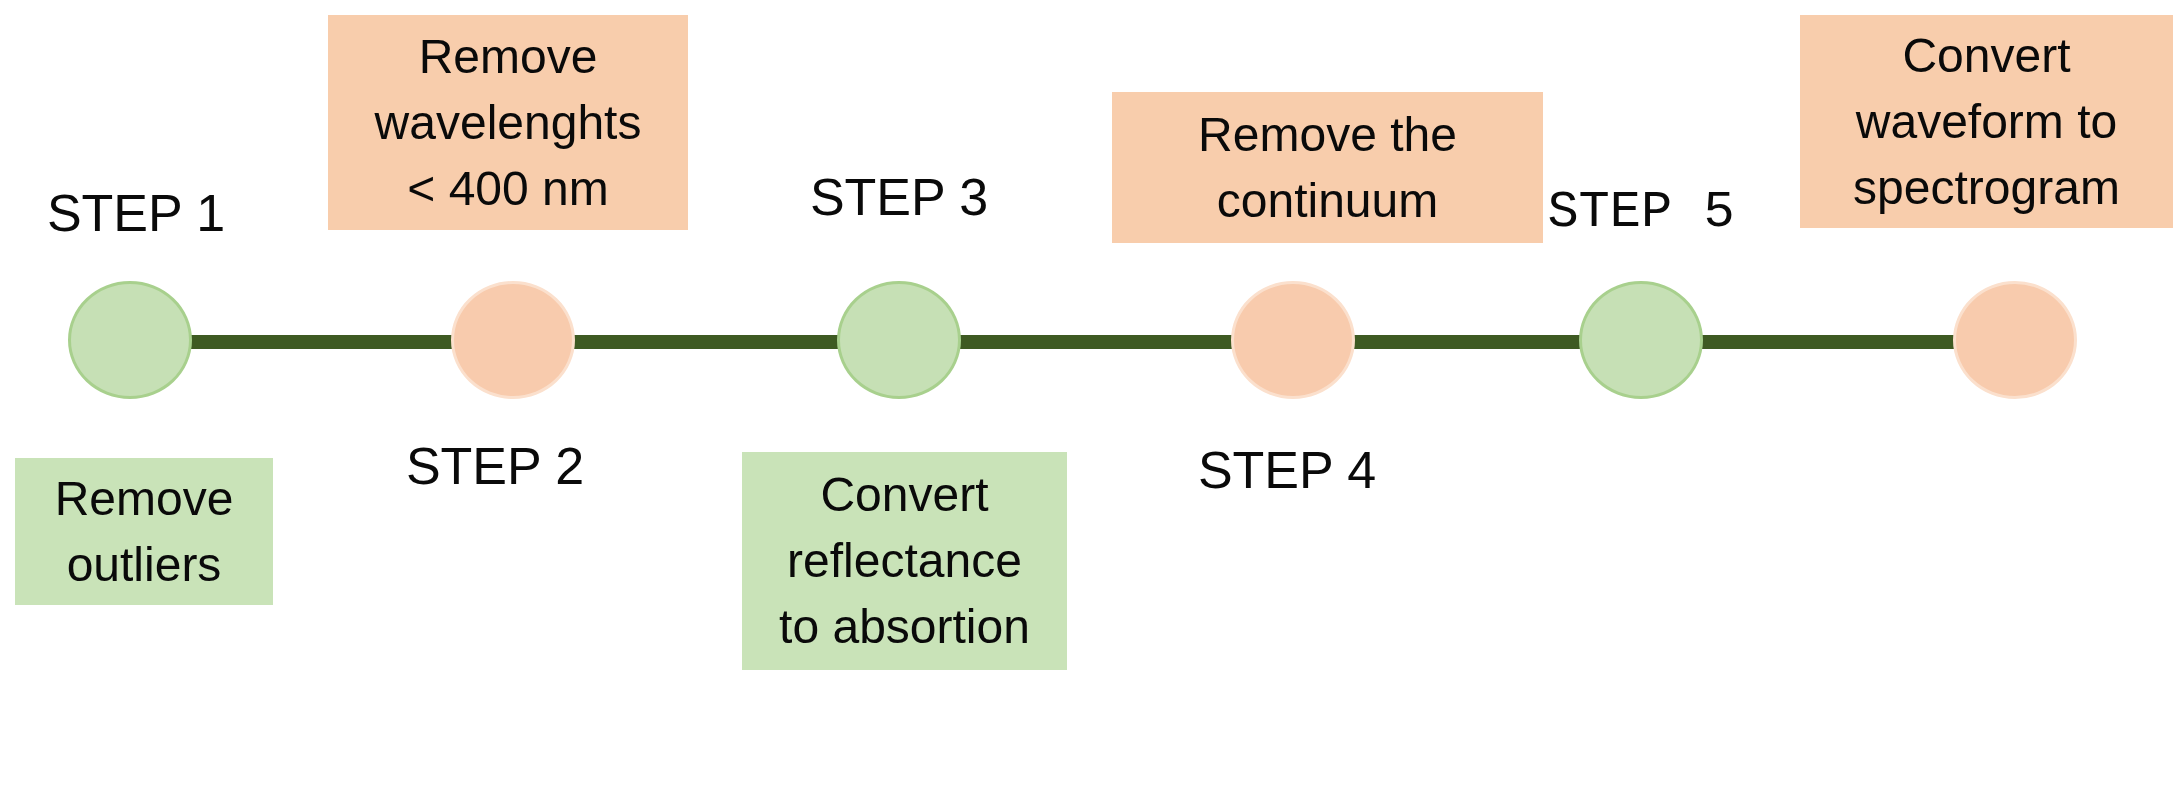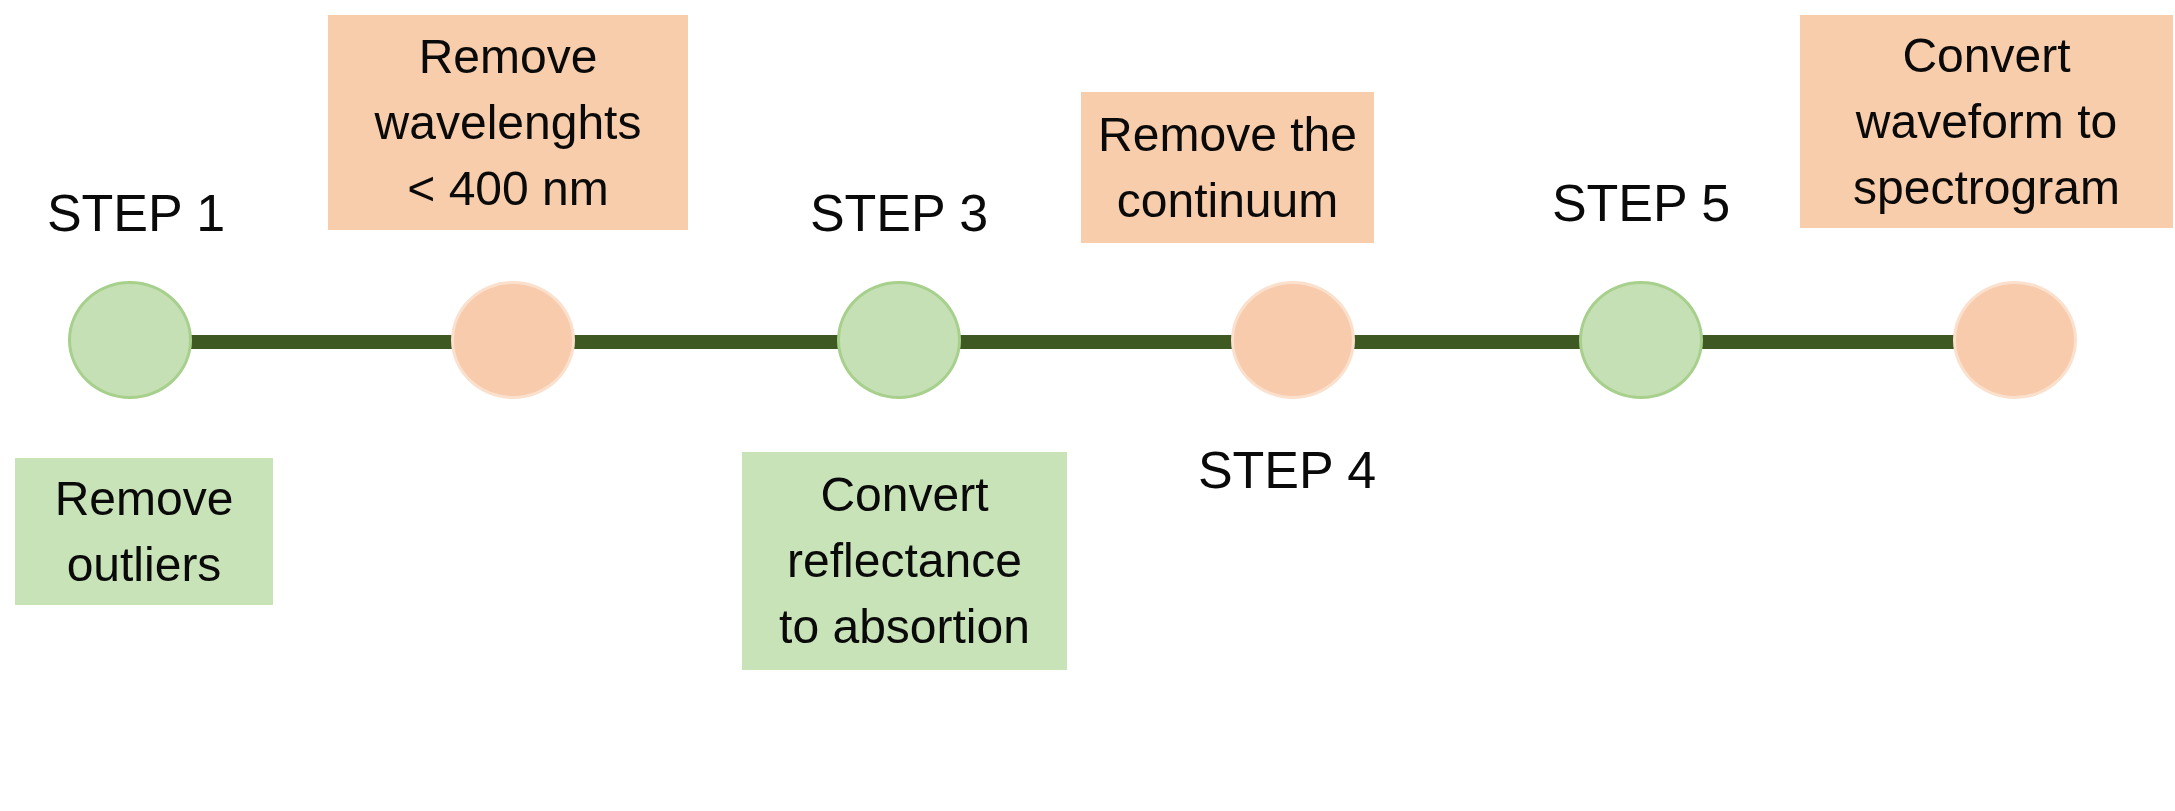--- a/index.html
+++ b/index.html
@@ -72,48 +72,49 @@
   #circle-1 { left: 68px; }
   #circle-2 { left: 451px; }
   #circle-3 { left: 837px; }
   #circle-4 { left: 1231px; }
   #circle-5 { left: 1579px; }
   #circle-6 { left: 1953px; }
 
   
   #label-1 { left: -24px;  top: 183px; }
   #label-2 { left: 335px;  top: 436px; }
-  #label-3 { left: 739px;  top: 183px; }
+  #label-3 { left: 739px;  top: 167px; }
   #label-4 { left: 1127px; top: 432px; margin-top: 8px; }
-  #label-5 { left: 1481px; top: 173px; }
+  #label-5 { left: 1481px; top: 183px; font-family: Liberation Mono, monospace; }
   #label-6 { left: 1845px; top: 436px; }
 
   
   #box-1 { left: 15px;   top: 458px; width: 258px; height: 147px; }
   #box-2 { left: 328px;  top: 15px;  width: 360px; height: 215px; }
   #box-3 { left: 742px;  top: 452px; width: 325px; height: 218px; }
-  #box-4 { left: 1081px; top: 92px;  width: 293px; height: 151px; }
+  #box-4 { left: 1112px; top: 92px;  width: 431px; height: 151px; }
   #box-5 { left: 1502px; top: 448px; width: 328px; height: 344px; }
   #box-6 { left: 1800px; top: 15px;  width: 373px; height: 213px; }
 </style>
 </head>
 <body>
 
 <div id="canvas">
 
   <div class="timeline-line"></div>
 
   <div id="circle-1" class="step-circle circle-green"></div>
   <div id="circle-2" class="step-circle circle-orange"></div>
   <div id="circle-3" class="step-circle circle-green"></div>
   <div id="circle-4" class="step-circle circle-orange"></div>
   <div id="circle-5" class="step-circle circle-green"></div>
   <div id="circle-6" class="step-circle circle-orange"></div>
 
   <div id="label-1" class="step-label">STEP 1</div>
+  <div id="label-2" class="step-label">STEP 2</div>
   <div id="label-3" class="step-label">STEP 3</div>
   <div id="label-4" class="step-label">STEP 4</div>
   <div id="label-5" class="step-label">STEP 5</div>
 
   <div id="box-1" class="note-box box-green">Remove
 outliers</div>
   <div id="box-2" class="note-box box-orange">Remove
 wavelenghts
 &lt; 400 nm</div>
   <div id="box-3" class="note-box box-green">Convert

